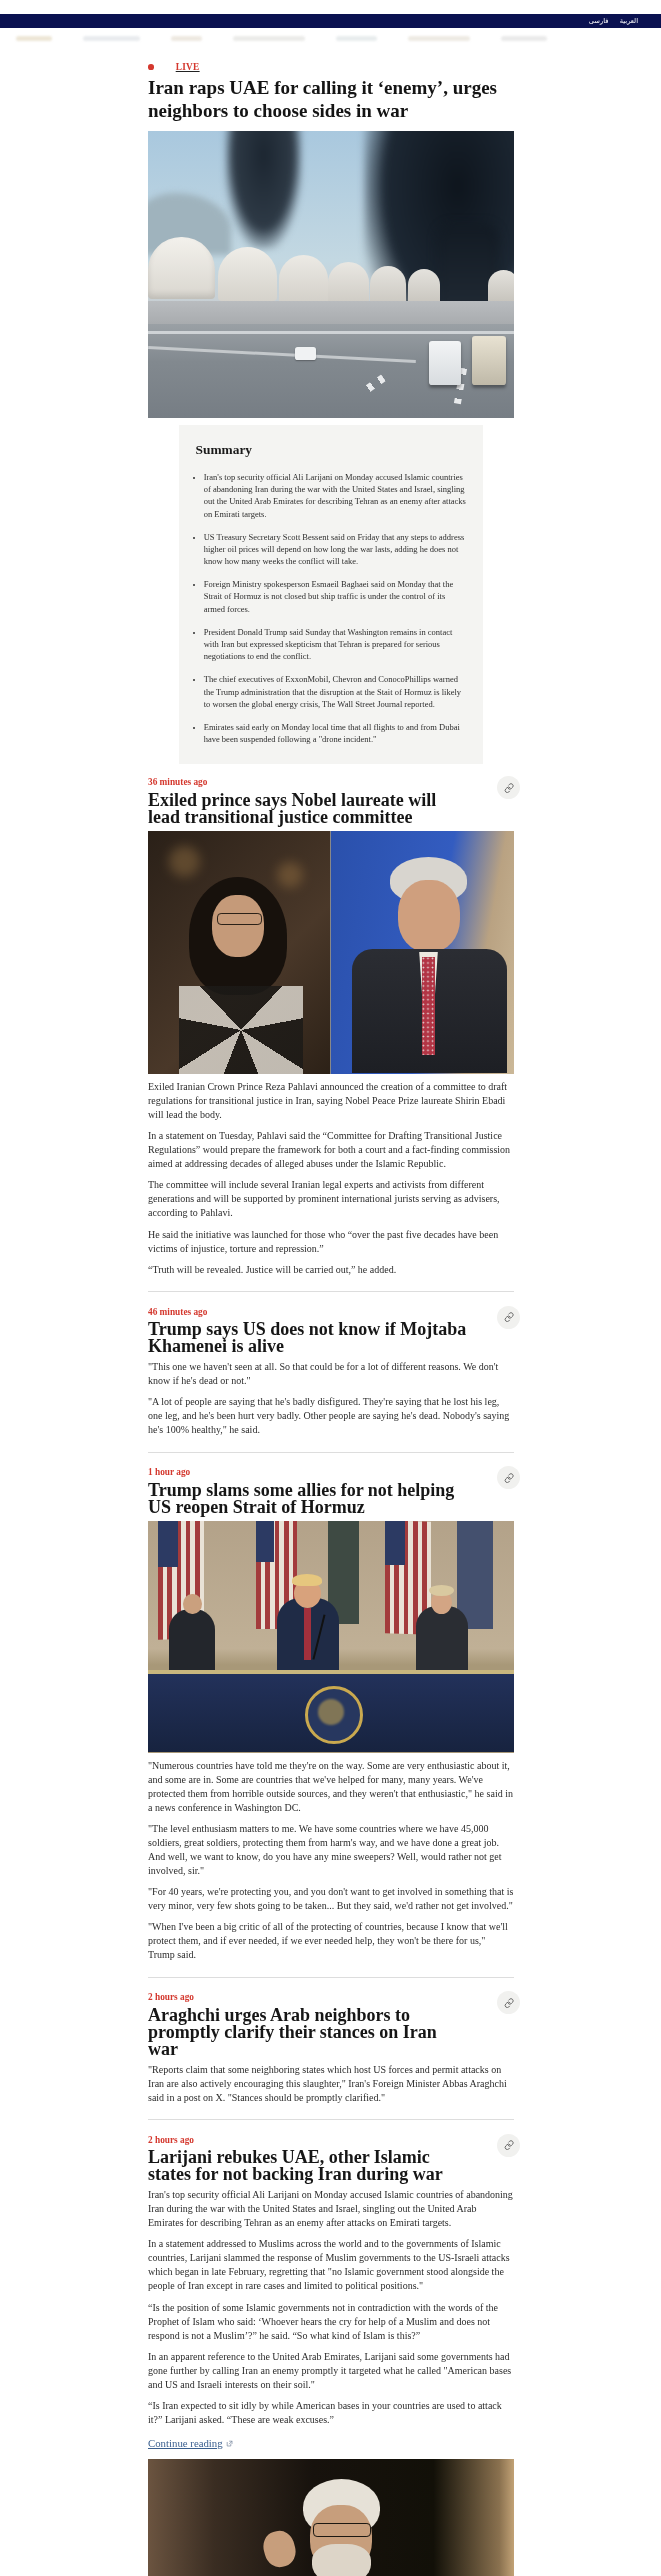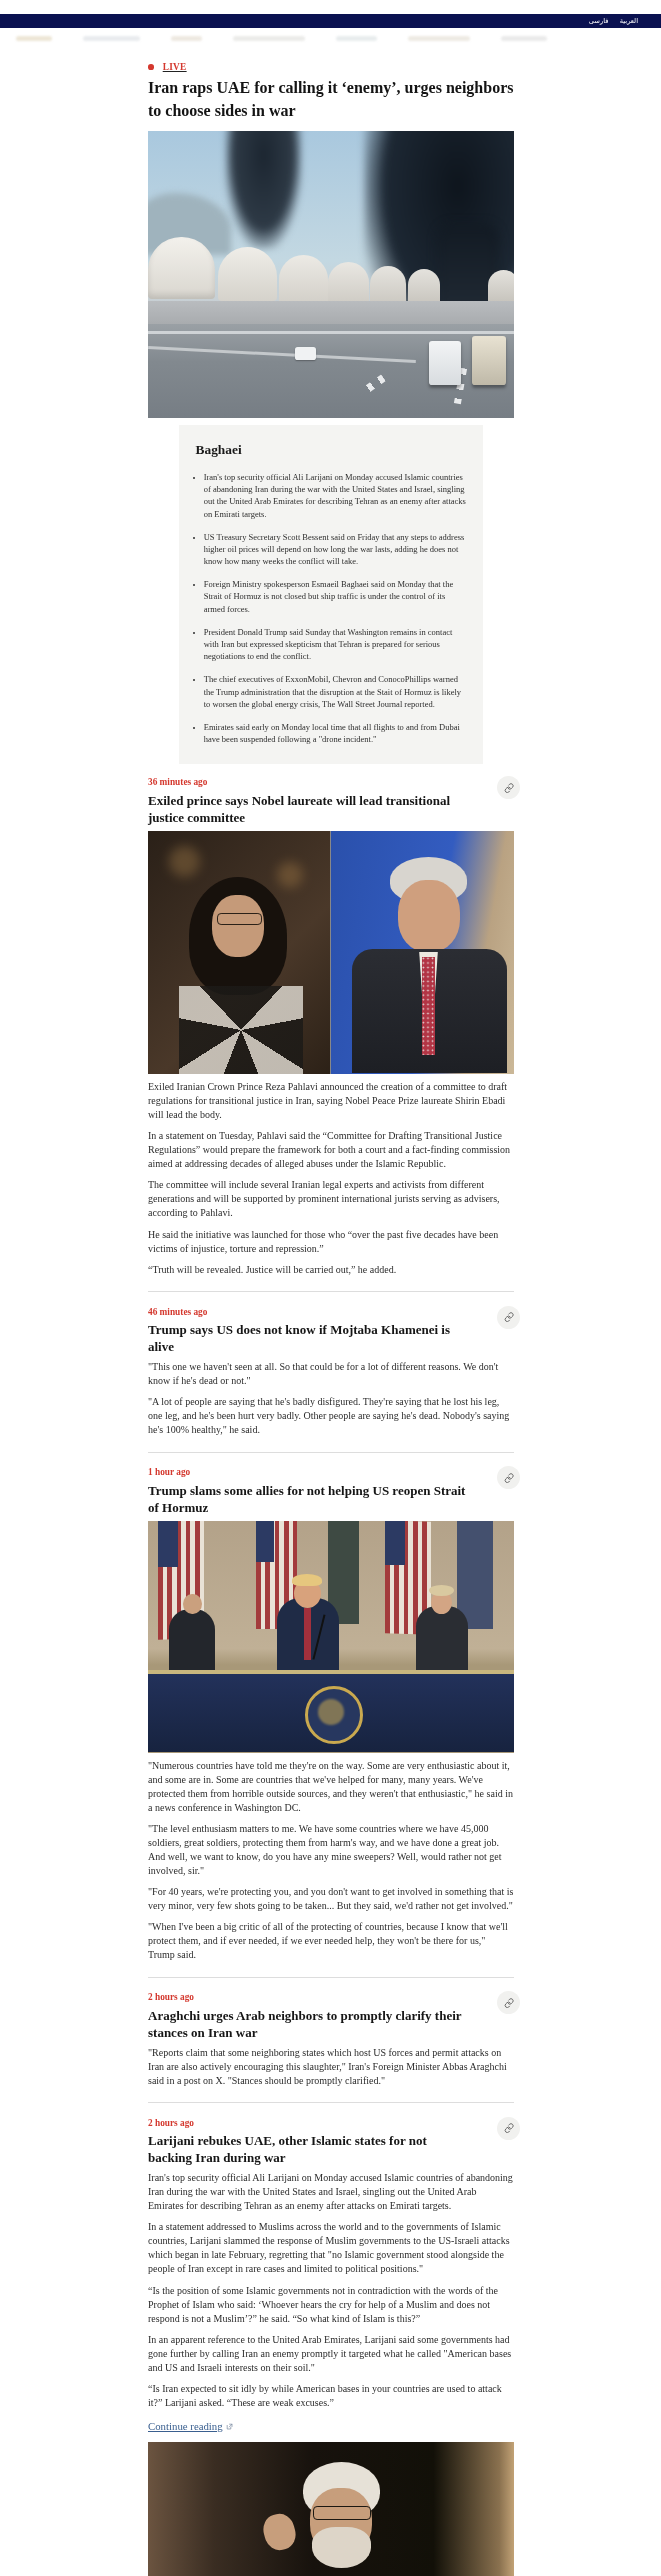--- a/index.html
+++ b/index.html
@@ -9,34 +9,34 @@
   .topbar{margin-top:14.4px;height:14px;background:#0a1150;display:flex;align-items:center;
           justify-content:flex-end;gap:11.3px;padding:0 24px;
           font-family:"Liberation Sans","DejaVu Sans",sans-serif;font-size:6.7px;color:#fff;}
   .topbar a{color:#fff;text-decoration:none;cursor:pointer;}
   
   .ghostrow{height:11.3px;margin:4.1px 15.5px 0;display:flex;gap:31px;align-items:center;opacity:.45;filter:blur(1px);}
   .ghostrow span{display:inline-block;height:5.2px;border-radius:2.6px;background:#cfc6b4;}
   
   .col{width:366px;margin:0 auto;position:relative;}
   .main{padding-top:18.5px;}
-  .livewrap{display:flex;align-items:center;gap:9px;text-decoration:underline;}
+  .livewrap{display:flex;align-items:center;gap:22px;text-decoration:underline;}
   .livedot{width:5.7px;height:5.7px;border-radius:50%;background:#d4382e;}
   .livetxt{color:#d4382e;font-weight:700;font-size:9.3px;letter-spacing:0.3px;}
-  h1{font-size:16px;line-height:23px;margin:4.1px 0 0;color:#141414;font-weight:700;}
+  h1{font-size:19px;line-height:23px;margin:4.1px 0 0;color:#141414;font-weight:700;}
   
   .sumbox{width:271px;background:#f4f4f2;margin:7.2px auto 0;padding:17.5px 16.5px 8.2px;}
   .sumtitle{font-size:13.4px;font-weight:700;color:#1a1a1a;margin:0 0 12.4px;}
   .sumbox ul{margin:0;padding-left:8.2px;}
   .sumbox li{font-size:8.5px;line-height:12.4px;color:#2e2e2e;margin-bottom:10.3px;}
   .sumbox li::marker{font-size:6.2px;}
   
   .entry{position:relative;}
   .ts{color:#d4382e;font-weight:700;font-size:9.3px;line-height:11.3px;}
-  .entry h2{font-size:13px;line-height:17px;font-weight:700;color:#161616;margin:3.1px 0 5.2px;width:88%;}
+  .entry h2{font-size:18px;line-height:17px;font-weight:700;color:#161616;margin:3.1px 0 5.2px;width:88%;}
   .linkbtn{position:absolute;top:-1px;right:-6.2px;width:23px;height:23px;border-radius:50%;
            background:#f1f1ef;display:flex;align-items:center;justify-content:center;cursor:pointer;border:none;}
   .entry p{font-size:10px;line-height:14px;margin:0 0 7.2px;color:#2c2c2c;}
   .divider{border:none;border-top:0.5px solid #ddd;margin:14.4px 0;}
   .photo{width:366px;position:relative;overflow:hidden;margin:5.2px 0 6.2px;background:#888;}
   .abs{position:absolute;}
   .continue{display:inline-flex;align-items:center;gap:3.1px;color:#3a5f8f;font-size:10.8px;
             text-decoration:underline;cursor:pointer;margin:3.1px 0 2.1px;}
   svg{display:block;}
 </style>
@@ -90,21 +90,21 @@
     <div class="abs" style="left:0;top:222px;width:268px;height:2.6px;background:#c4c8cb;transform:rotate(3deg);"></div>
     <div class="abs" style="left:222px;top:242px;width:8.2px;height:23px;background:repeating-linear-gradient(180deg,#e8eaec 0 5.2px,transparent 5.2px 13.4px);transform:rotate(55deg);"></div>
     <div class="abs" style="left:309px;top:237px;width:7.2px;height:36px;background:repeating-linear-gradient(180deg,#e8eaec 0 6.2px,transparent 6.2px 15.5px);transform:rotate(10deg);"></div>
 
     <div class="abs" style="left:281px;top:210px;width:32px;height:44px;background:linear-gradient(180deg,#f2f4f5,#d8dcdf);border-radius:3.1px;box-shadow:0 2.1px 3.1px rgba(0,0,0,.35);"></div>
     <div class="abs" style="left:324px;top:205px;width:34px;height:49px;background:linear-gradient(180deg,#e8e2d2,#bfb9a8);border-radius:3.1px;box-shadow:0 2.1px 3.1px rgba(0,0,0,.35);"></div>
     <div class="abs" style="left:147px;top:216px;width:20.6px;height:13.4px;background:#f0f2f3;border-radius:2.6px;box-shadow:0 1px 1.5px rgba(0,0,0,.3);"></div>
   </div>
 
   <div class="sumbox">
-    <div class="sumtitle">Baghaei</div>
+    <div class="sumtitle">Summary</div>
     <ul>
       <li>Iran's top security official Ali Larijani on Monday accused Islamic countries of abandoning Iran during the war with the United States and Israel, singling out the United Arab Emirates for describing Tehran as an enemy after attacks on Emirati targets.</li>
       <li>US Treasury Secretary Scott Bessent said on Friday that any steps to address higher oil prices will depend on how long the war lasts, adding he does not know how many weeks the conflict will take.</li>
       <li>Foreign Ministry spokesperson Esmaeil Baghaei said on Monday that the Strait of Hormuz is not closed but ship traffic is under the control of its armed forces.</li>
       <li>President Donald Trump said Sunday that Washington remains in contact with Iran but expressed skepticism that Tehran is prepared for serious negotiations to end the conflict.</li>
       <li>The chief executives of ExxonMobil, Chevron and ConocoPhillips warned the Trump administration that the disruption at the Stait of Hormuz is likely to worsen the global energy crisis, The Wall Street Journal reported.</li>
       <li>Emirates said early on Monday local time that all flights to and from Dubai have been suspended following a "drone incident."</li>
     </ul>
   </div>
 

